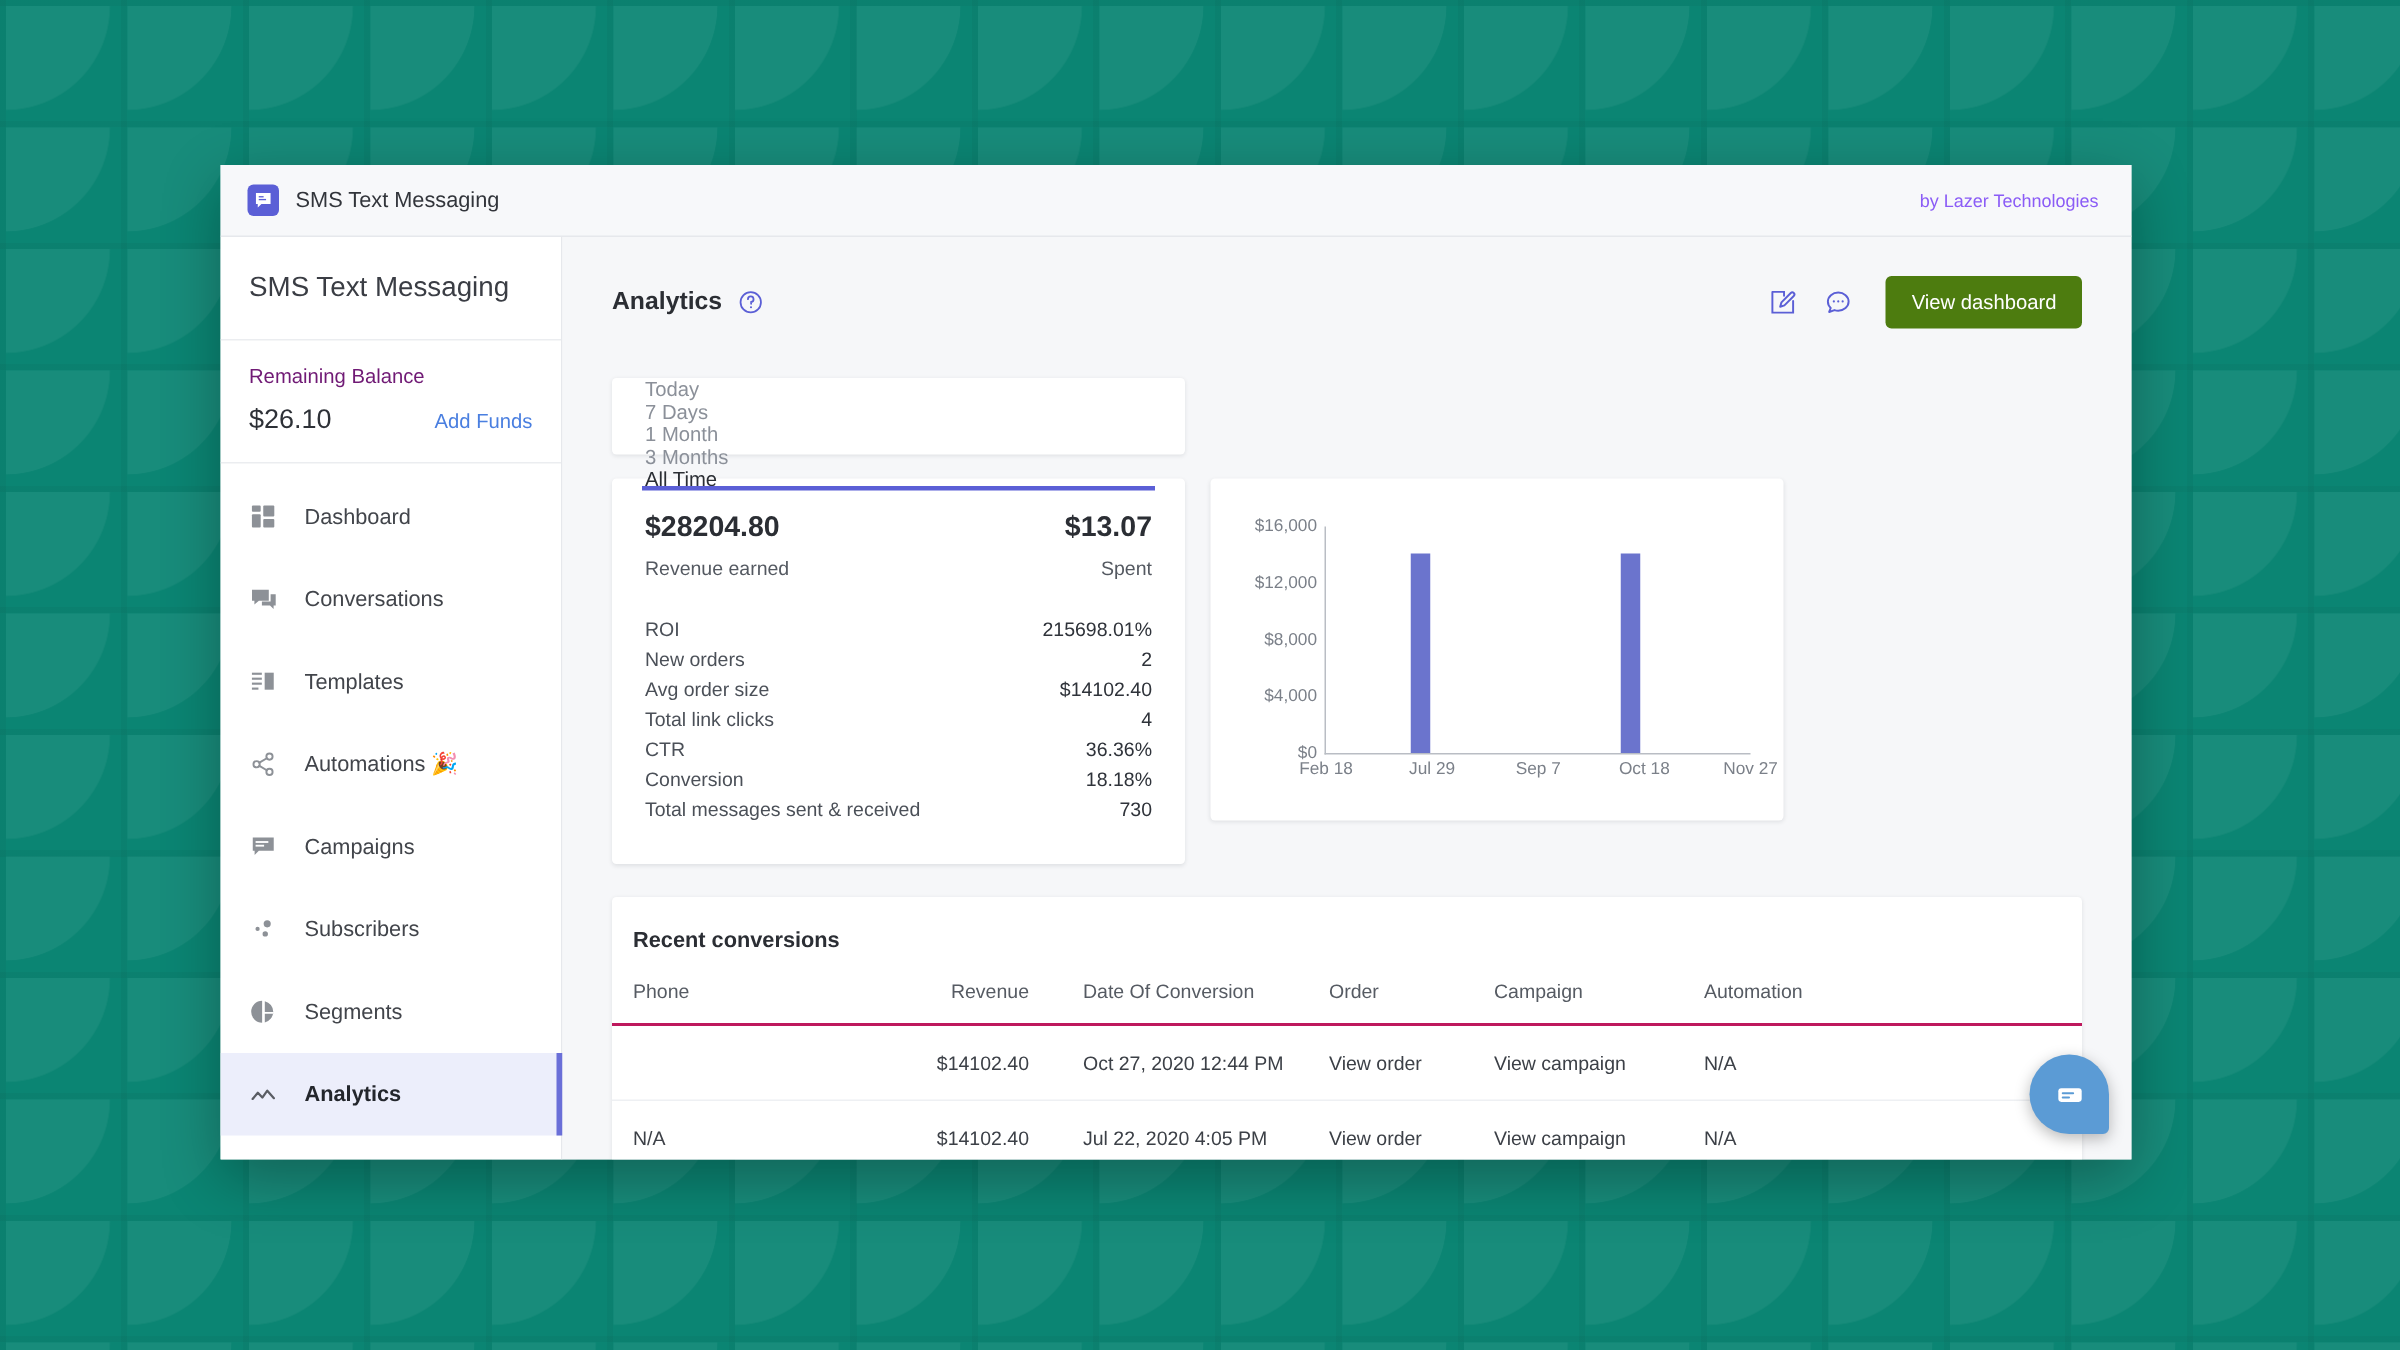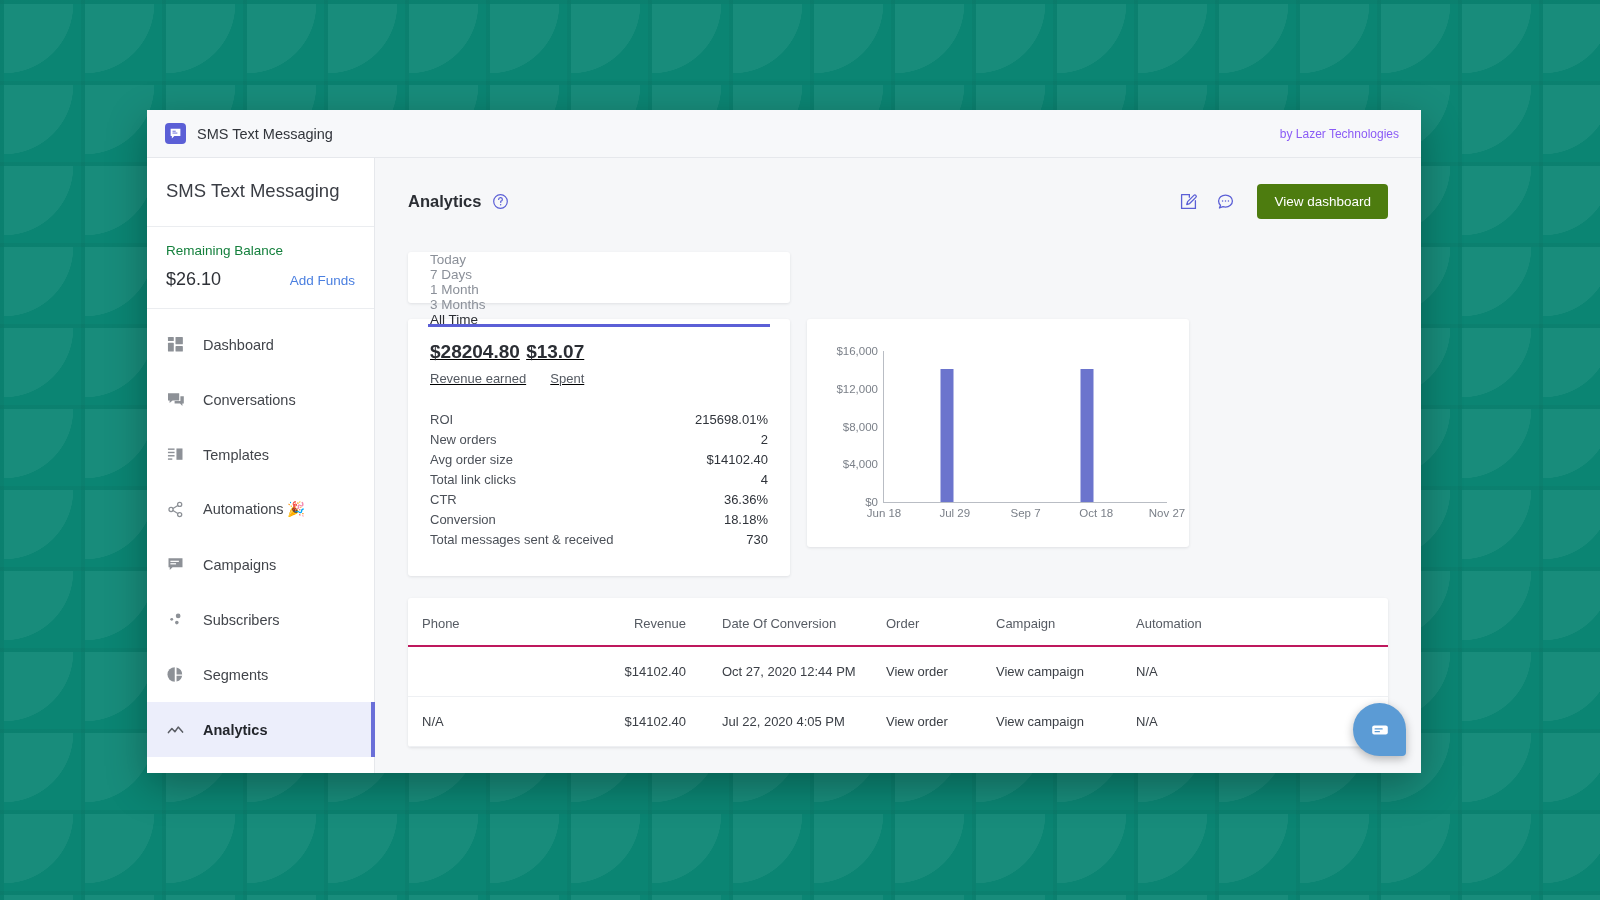--- a/index.html
+++ b/index.html
@@ -72,21 +72,21 @@
   }
   #sidebar-brand {
     padding: 22px 19px 24px 19px;
     font-size: 18.5px; color: #3a3d44;
     border-bottom: 1px solid #ebedf0;
   }
   #balance-block {
     padding: 16px 19px 18px 19px;
     border-bottom: 1px solid #ebedf0;
   }
-  #balance-label { font-size: 13.5px; color: #15803d; }
+  #balance-label { font-size: 13.5px; color: #701a75; }
   #balance-row {
     margin-top: 11px;
     display: flex; align-items: baseline; justify-content: space-between;
   }
   #balance-amount { font-size: 18px; color: #2e3137; }
   #add-funds-link { font-size: 13.5px; color: #4a7fe0; cursor: pointer; }
 
   #nav-list { padding-top: 8px; flex: 1; }
   .nav-item {
     display: flex; align-items: center;
@@ -171,21 +171,21 @@
     display: flex; gap: 17px;
     margin: 16px 0 0 33px;
     padding-right: 33px;
   }
   .card {
     background: #ffffff;
     border-radius: 3px;
     box-shadow: 0 1px 3px rgba(20,25,40,0.10);
   }
   #stats-card { width: 382px; padding: 22px 22px 26px 22px; }
-  .stats-top { display: flex; justify-content: flex-start; align-items: flex-start; text-decoration: underline; }
+  .stats-top { display: flex; justify-content: space-between; align-items: flex-start; }
   .stat-big { font-size: 19px; font-weight: bold; color: #2b2e34; }
   .stat-cap { font-size: 13px; color: #545961; margin-top: 8px; }
   .stats-top .right { text-align: right; }
   .metrics { margin-top: 24px; }
   .metric-row {
     display: flex; justify-content: space-between;
     font-size: 13px; color: #4b5058;
     line-height: 20px;
   }
   .metric-row .mv { color: #2f333a; }
@@ -470,34 +470,35 @@
         </div>
 
         <div class="card" id="chart-card">
           <div id="chart-area">
             <div id="plot">
                 <div class="y-tick" style="bottom: 0%; transform: translateY(50%);">$0</div>
                 <div class="y-tick" style="bottom: 25%; transform: translateY(50%);">$4,000</div>
                 <div class="y-tick" style="bottom: 50%; transform: translateY(50%);">$8,000</div>
                 <div class="y-tick" style="bottom: 75%; transform: translateY(50%);">$12,000</div>
                 <div class="y-tick" style="bottom: 100%; transform: translateY(50%);">$16,000</div>
-                <div class="x-tick" style="left: 0%;">Jun 18</div>
+                <div class="x-tick" style="left: 0%;">Feb 18</div>
                 <div class="x-tick" style="left: 25%;">Jul 29</div>
                 <div class="x-tick" style="left: 50%;">Sep 7</div>
                 <div class="x-tick" style="left: 75%;">Oct 18</div>
                 <div class="x-tick" style="left: 100%;">Nov 27</div>
                 <div class="bar" style="height: 88.14%; left: 22.2%; background: rgb(107, 116, 205);"></div>
                 <div class="bar" style="height: 88.14%; left: 71.8%; background: rgb(107, 116, 205);"></div>
               </div>
           </div>
         </div>
 
       </div>
 
       <div id="conversions-card">
+        <div id="conversions-title">Recent conversions</div>
         <table id="conversions-table">
           <thead>
             <tr id="conversions-head-row">
                 <th class="col-phone">Phone</th>
                 <th class="col-revenue">Revenue</th>
                 <th class="col-date">Date Of Conversion</th>
                 <th class="col-order">Order</th>
                 <th class="col-campaign">Campaign</th>
                 <th class="col-automation">Automation</th>
               </tr>

